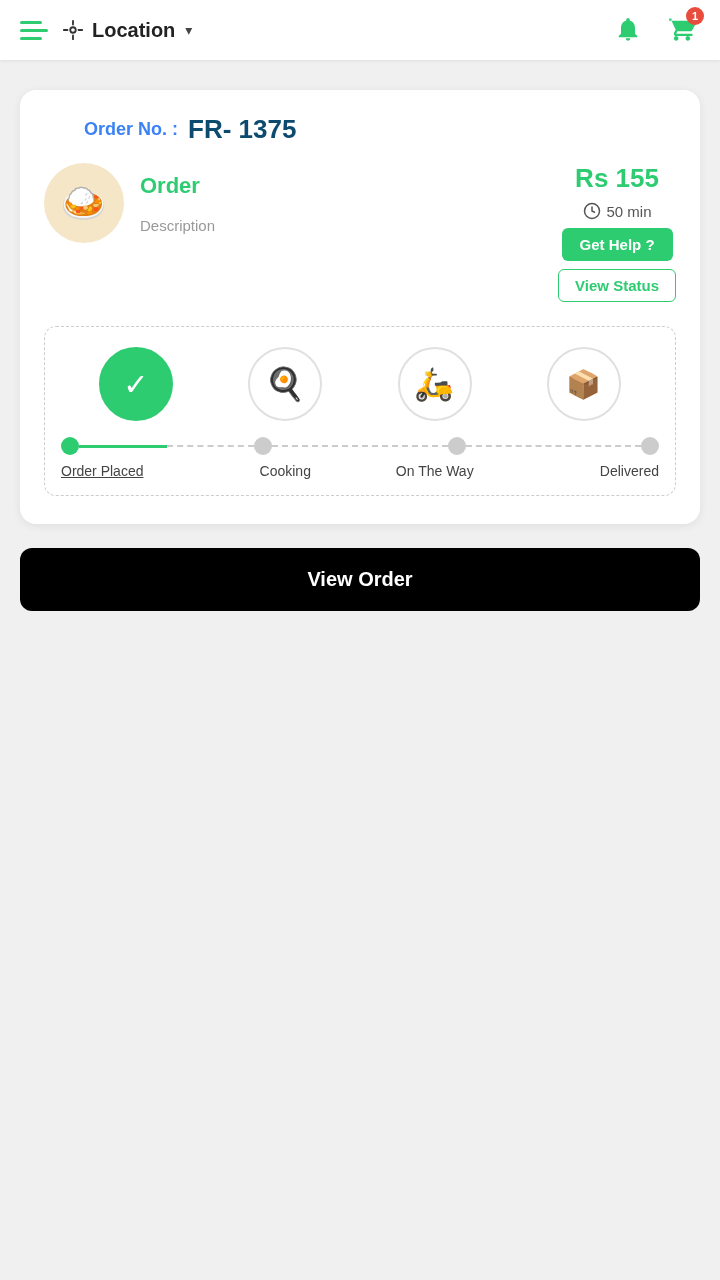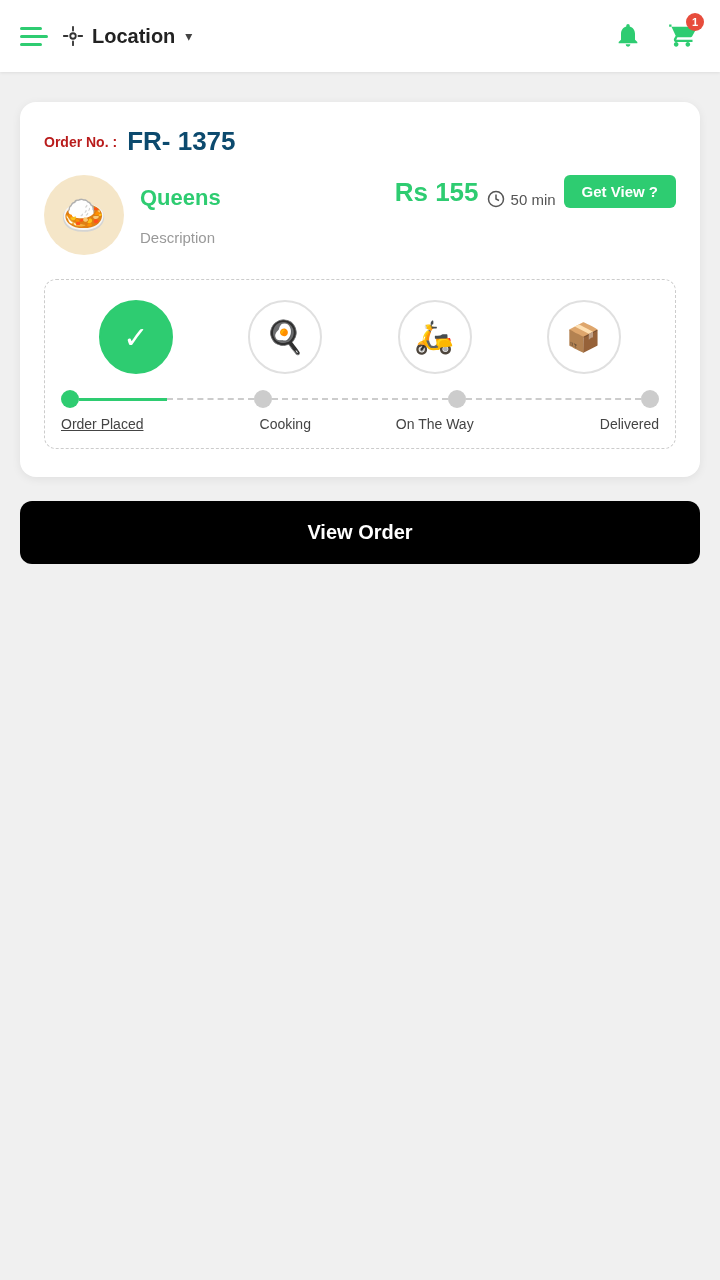--- a/index.html
+++ b/index.html
@@ -11,21 +11,21 @@
       font-family: 'Segoe UI', Arial, sans-serif;
     }
 
     
     .header {
       background: #fff;
       display: flex;
       align-items: center;
       justify-content: space-between;
       padding: 0 20px;
-      height: 72px;
+      height: 60px;
       box-shadow: 0 1px 3px rgba(0,0,0,0.08);
     }
     .header-left {
       display: flex;
       align-items: center;
       gap: 14px;
     }
     .hamburger-icon {
       display: flex;
       flex-direction: column;
@@ -110,23 +110,24 @@
       padding: 24px 24px 28px;
       box-shadow: 0 2px 10px rgba(0,0,0,0.07);
     }
 
     .order-number-row {
       display: flex;
       align-items: center;
       margin-bottom: 18px;
     }
     .order-number-label {
-      font-size: 14px;
+      font-size: 18px;
       font-weight: 600;
-      color: #b91c1c;
+      color: #3b82f6;
+      margin-left: 40px;
     }
     .order-number-value {
       font-size: 26px;
       font-weight: 800;
       color: #0c4a6e;
       margin-left: 10px;
     }
 
     .order-info-row {
       display: flex;
@@ -157,21 +158,22 @@
     }
     .restaurant-details .restaurant-desc {
       font-size: 15px;
       color: #999;
       margin-top: 18px;
     }
 
     .order-price-area {
       text-align: right;
       display: flex;
-      align-items: flex-end;
+      flex-direction: column;
+      align-items: center;
       gap: 8px;
     }
     .price-value {
       font-size: 26px;
       font-weight: 700;
       color: #2ecc71;
     }
     .time-row {
       display: flex;
       align-items: center;
@@ -343,35 +345,36 @@
 
     <div class="order-number-row">
       <span class="order-number-label">Order No. :</span>
       <span class="order-number-value">FR- 1375</span>
     </div>
 
     <div class="order-info-row">
       <div class="order-restaurant-area">
         <div class="food-image">🍛</div>
         <div class="restaurant-details">
-          <div class="restaurant-name">Queens</div>
+          <div class="restaurant-name">Order</div>
           <div class="restaurant-desc">Description</div>
         </div>
       </div>
 
       <div class="order-price-area">
         <span class="price-value">Rs 155</span>
         <div class="time-row">
           <svg width="18" height="18" viewBox="0 0 24 24" fill="none" stroke="#555" stroke-width="2">
             <circle cx="12" cy="12" r="10"></circle>
               <polyline points="12 6 12 12 16 14"></polyline>
           </svg>
           <span>50 min</span>
         </div>
-        <button class="get-help-btn">Get View ?</button>
+        <button class="get-help-btn">Get Help ?</button>
+        <button class="view-status-btn">View Status</button>
       </div>
     </div>
 
     <div class="tracker-container">
 
       <div class="tracker-icons-row">
 
         <div class="tracker-step">
           <div class="step-icon-circle active">
             <span class="check-icon">✓</span>

